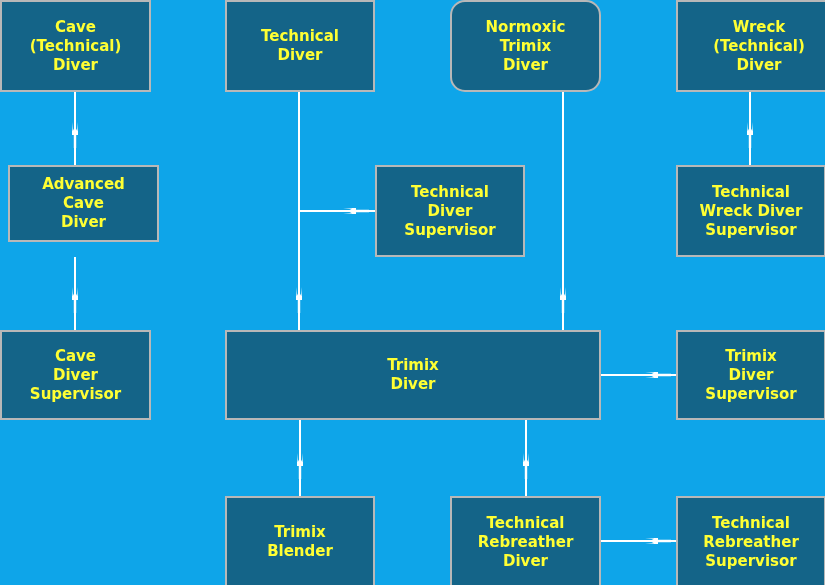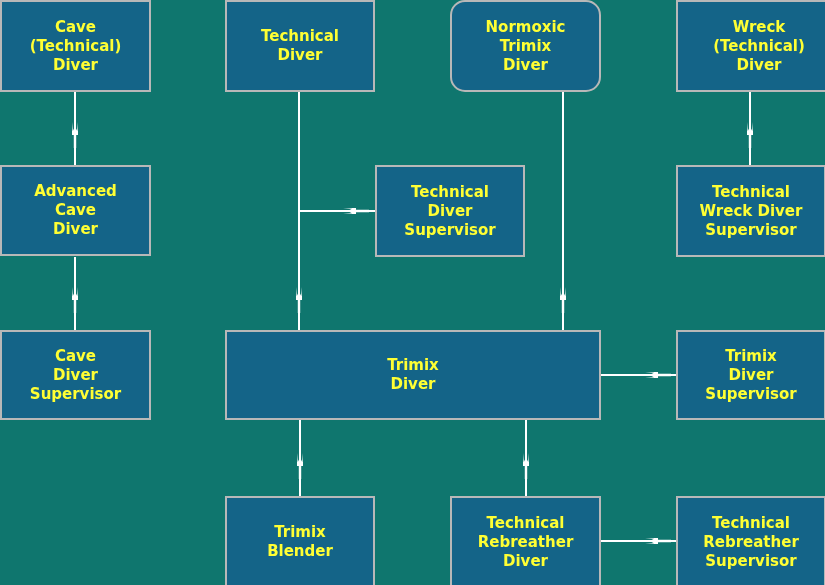--- a/index.html
+++ b/index.html
@@ -4,21 +4,21 @@
 <style>
   html, body {
     margin: 0;
     padding: 0;
     background: #000000;
   }
   #diagram-root {
     position: relative;
     width: 825px;
     height: 585px;
-    background: #0f766e;
+    background: #0ea5e9;
     overflow: hidden;
     font-family: "DejaVu Sans", sans-serif;
   }
   .node {
     position: absolute;
     box-sizing: border-box;
     background: #146488;
     border: 2px solid #b8b8b8;
     color: #ffff33;
     font-family: "DejaVu Sans", sans-serif;
@@ -71,21 +71,21 @@
 Trimix
 Diver</span>
   </div>
 
   <div class="node" style="left:676px; top:0px; width:166px; height:92px;">
     <span>Wreck
 (Technical)
 Diver</span>
   </div>
 
-  <div class="node" style="left:0px; top:165px; width:151px; height:91px;">
+  <div class="node" style="left:8px; top:165px; width:151px; height:77px;">
     <span>Advanced
 Cave
 Diver</span>
   </div>
 
   <div class="node" style="left:375px; top:165px; width:150px; height:92px;">
     <span>Technical
 Diver
 Supervisor</span>
   </div>

